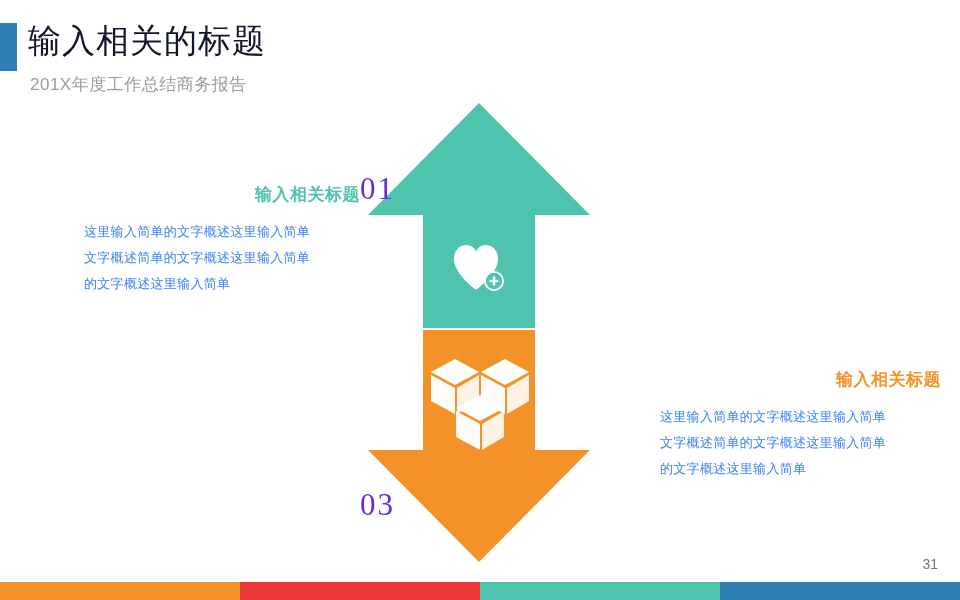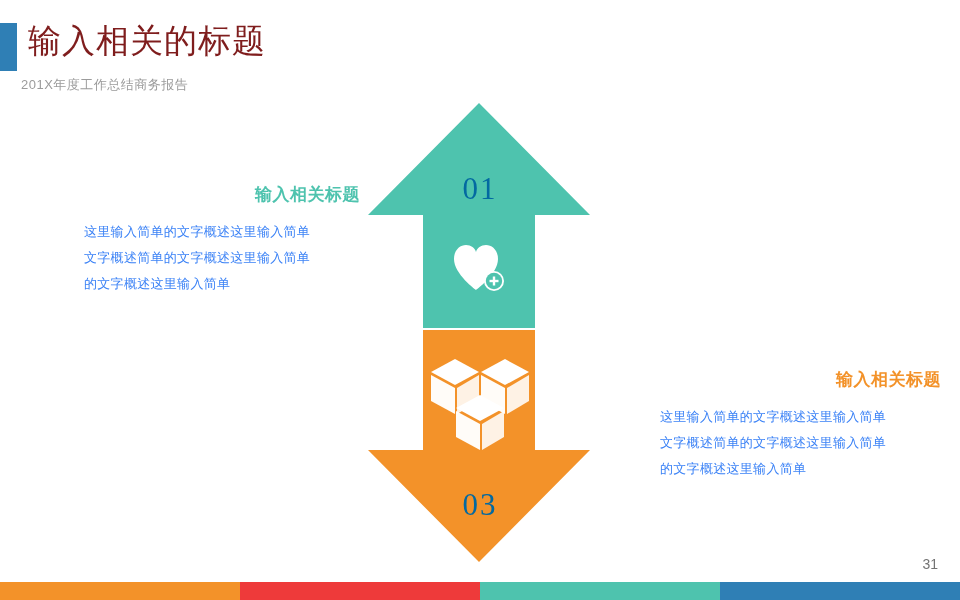--- a/index.html
+++ b/index.html
@@ -14,27 +14,27 @@
 
   
   .accent-bar {
     position:absolute; left:0; top:23px;
     width:17px; height:48px;
     background:#2f7fb5;
   }
   .title {
     position:absolute; left:28px; top:20px;
     font-size:33px; line-height:42px;
-    color:#7f1d1d; font-weight:400;
+    color:#0f172a; font-weight:400;
     letter-spacing:1px;
     white-space:nowrap;
   }
   .subtitle {
-    position:absolute; left:21px; top:73px;
-    font-size:13px; line-height:24px;
+    position:absolute; left:30px; top:73px;
+    font-size:17px; line-height:24px;
     color:#9b9b9b; font-weight:400;
     letter-spacing:0.5px;
     white-space:nowrap;
   }
 
   
   .txtblock { position:absolute; }
   .txtblock .head {
     font-size:17px; font-weight:bold;
     line-height:24px; letter-spacing:0.5px;
@@ -51,23 +51,23 @@
   #block-left .head { color:#4ec3ae; }
   #block-right { left:636px; top:368px; width:305px; }
   #block-right .head { color:#f39229; }
 
   
   .arrow-wrap { position:absolute; left:360px; top:95px; width:240px; height:475px; }
   .arrow-svg  { position:absolute; left:0; top:0; }
 
   .num {
     position:absolute;
-    width:100%; text-align:center;
+    width:100%; text-align:left;
     font-family:"Liberation Serif","DejaVu Serif",serif;
-    font-size:31px; color:#0369a1;
+    font-size:31px; color:#6d28d9;
     letter-spacing:2px;
   }
   #num-01 { top:76px; }
   #num-02 { top:392px; }
 
   .icon-holder { position:absolute; width:100%; text-align:center; }
   #icon-heart { top:148px; }
   #icon-cubes { top:262px; }
 
   

